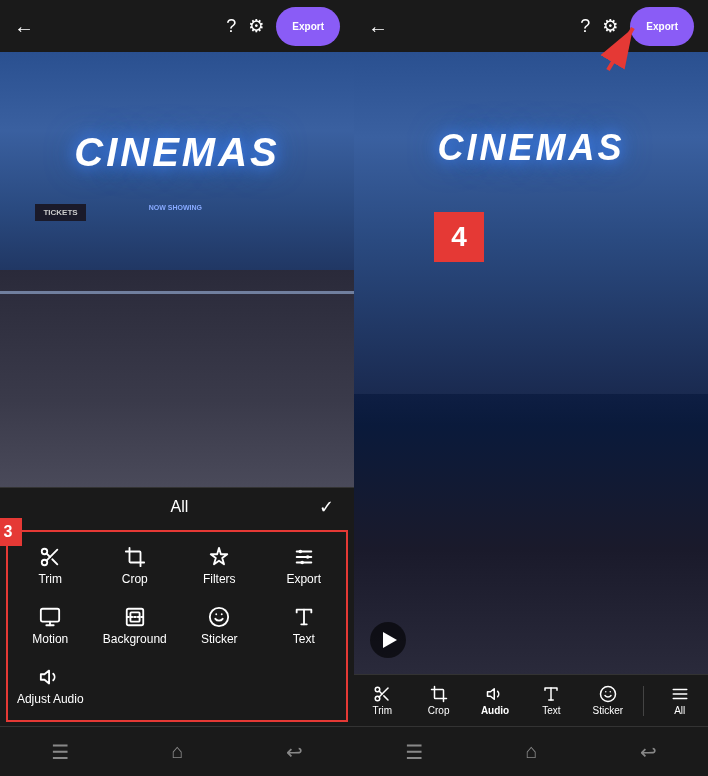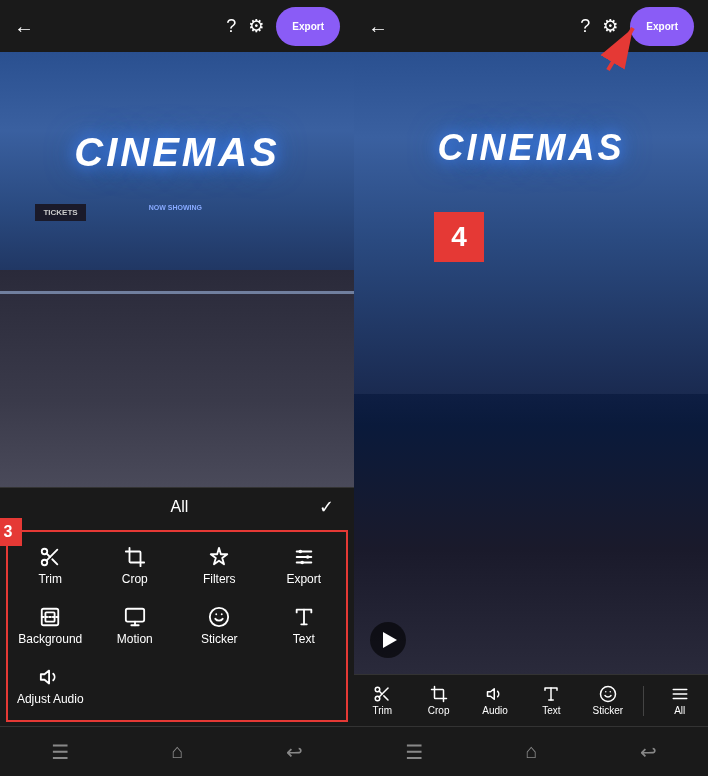--- a/index.html
+++ b/index.html
@@ -364,34 +364,34 @@
         <line x1="4" y1="18" x2="20" y2="18"></line>
         <circle cx="8" cy="6" r="2" fill="#fff" stroke="none"></circle>
         <circle cx="16" cy="12" r="2" fill="#fff" stroke="none"></circle>
         <circle cx="10" cy="18" r="2" fill="#fff" stroke="none"></circle>
       </svg>
       <span class="tool-label">Export</span>
     </div>
 
     <div class="tool-item">
       <svg class="icon-svg" viewBox="0 0 24 24">
+        <rect x="2" y="3" width="20" height="14" rx="2"></rect>
+        <line x1="8" y1="21" x2="16" y2="21"></line>
+        <line x1="12" y1="17" x2="12" y2="21"></line>
+      </svg>
+      <span class="tool-label">Motion</span>
+    </div>
+
+    <div class="tool-item">
+      <svg class="icon-svg" viewBox="0 0 24 24">
         <rect x="3" y="3" width="18" height="18" rx="2"></rect>
         <rect x="7" y="7" width="10" height="10" rx="1"></rect>
         <line x1="3" y1="12" x2="21" y2="12" stroke-dasharray="2 2"></line>
       </svg>
       <span class="tool-label">Background</span>
-    </div>
-
-    <div class="tool-item">
-      <svg class="icon-svg" viewBox="0 0 24 24">
-        <rect x="2" y="3" width="20" height="14" rx="2"></rect>
-        <line x1="8" y1="21" x2="16" y2="21"></line>
-        <line x1="12" y1="17" x2="12" y2="21"></line>
-      </svg>
-      <span class="tool-label">Motion</span>
     </div>
 
     <div class="tool-item">
       <svg class="icon-svg" viewBox="0 0 24 24">
         <circle cx="12" cy="12" r="10"></circle>
         <path d="M8 14s1.5 2 4 2 4-2 4-2"></path>
         <line x1="9" y1="9" x2="9.01" y2="9"></line>
         <line x1="15" y1="9" x2="15.01" y2="9"></line>
       </svg>
       <span class="tool-label">Sticker</span>
@@ -482,21 +482,21 @@
         <rect x="6" y="6" width="12" height="12" rx="1"></rect>
       </svg>
       <span class="tool-label" style="color:#fff;font-size:10px;">Crop</span>
     </div>
 
     <div class="right-tool-item">
       <svg class="icon-svg-sm" viewBox="0 0 24 24">
         <polygon points="11 5 6 9 2 9 2 15 6 15 11 19 11 5"></polygon>
         <path d="M15.54 8.46a5 5 0 0 1 0 7.07"></path>
       </svg>
-      <span class="tool-label" style="color:#fff;font-size:10px;">Audio</span>
+      <span class="tool-label" style="color:#fff;font-size:10px;font-weight:bold;">Audio</span>
     </div>
 
     <div class="right-tool-item">
       <svg class="icon-svg-sm" viewBox="0 0 24 24">
         <polyline points="4 7 4 4 20 4 20 7"></polyline>
         <line x1="9" y1="20" x2="15" y2="20"></line>
         <line x1="12" y1="4" x2="12" y2="20"></line>
       </svg>
       <span class="tool-label" style="color:#fff;font-size:10px;">Text</span>
     </div>

